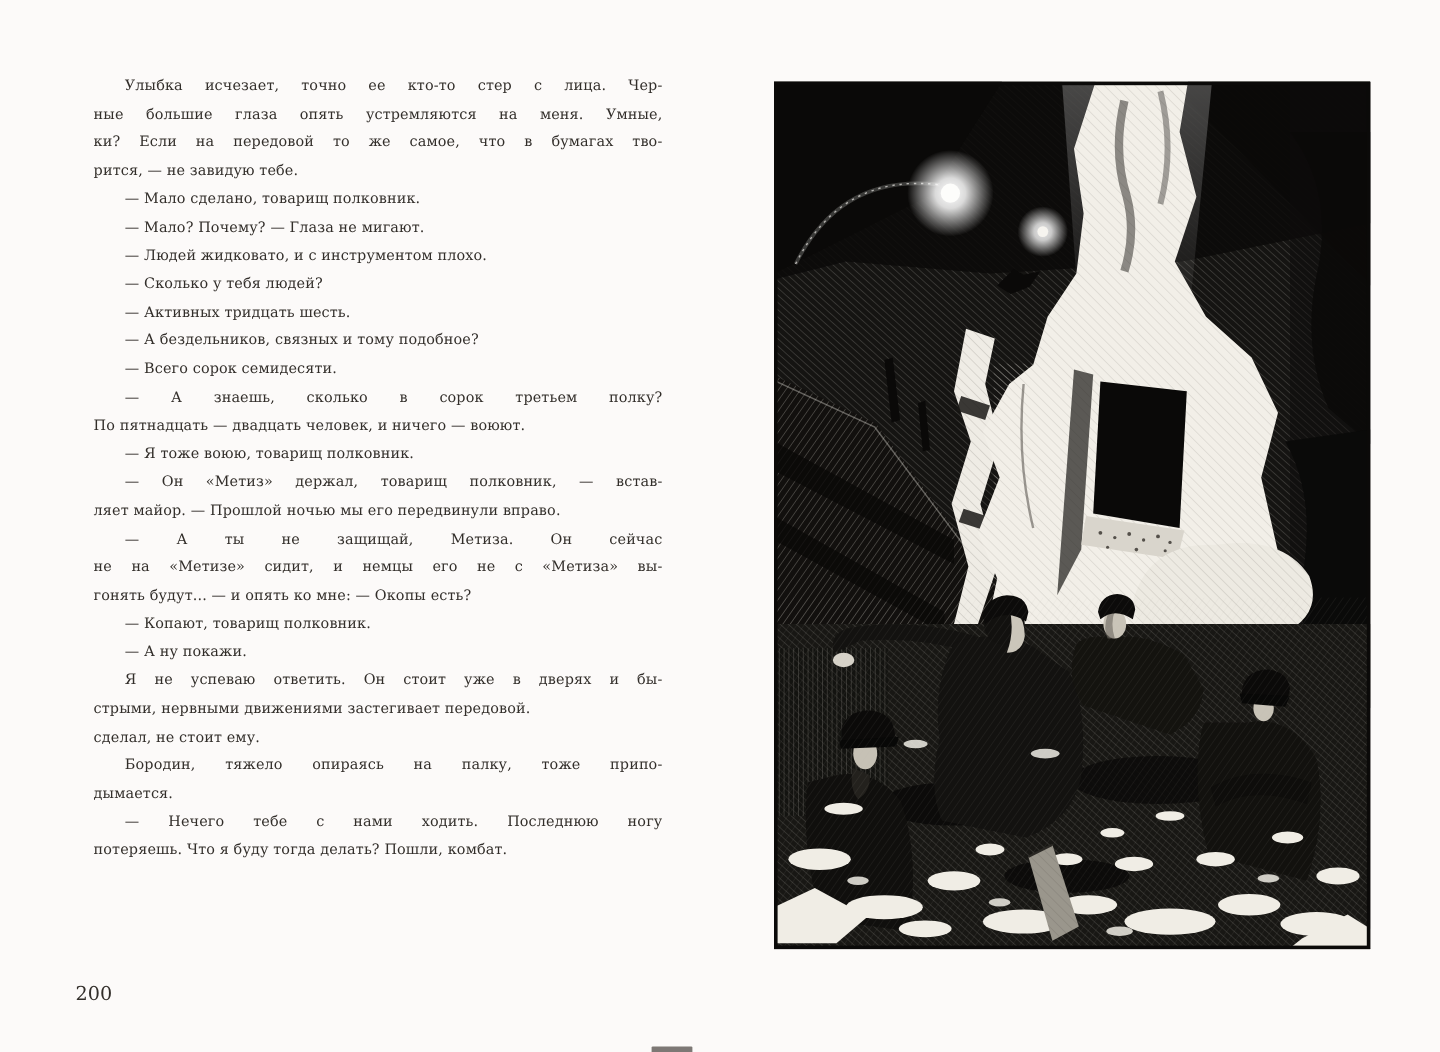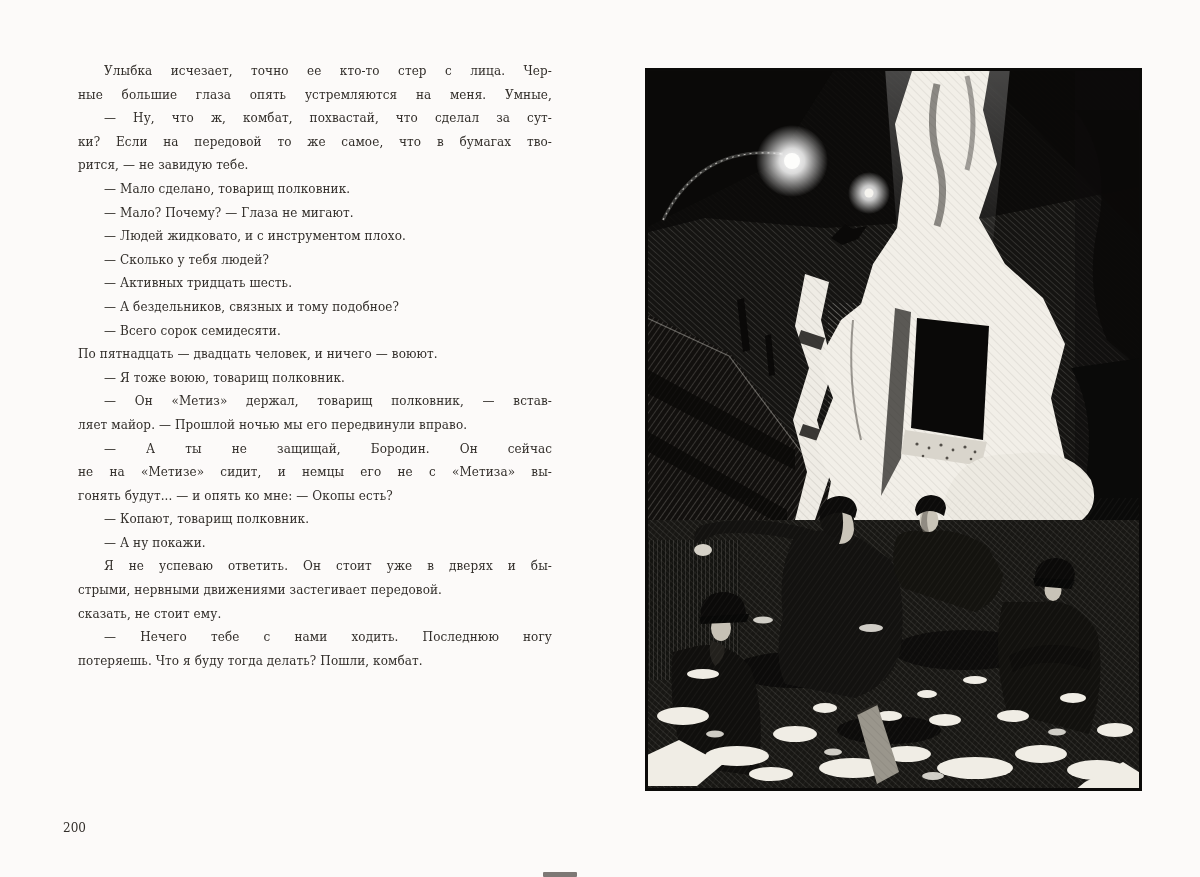--- a/index.html
+++ b/index.html
@@ -20,61 +20,63 @@
     letter-spacing:0.1px;
   }
   .ln.j{
     white-space:normal;
     text-align:justify;
     text-align-last:justify;
   }
   .ln.in{text-indent:26px;}
   .pageno{
     position:absolute;left:63px;top:818px;
-    font-size:12px;line-height:20px;
+    font-size:16px;line-height:20px;
   }
   .illo{
     position:absolute;left:645px;top:68px;width:497px;height:723px;
   }
   .illo svg{display:block;width:100%;height:100%;}
   .bbar{
     position:absolute;left:543px;top:872px;width:34px;height:5px;
     border-radius:1px;
   }
 </style>
 </head>
 <body style="background: rgb(252, 250, 249); color: rgb(50, 46, 42);">
 
 <div class="spread">
 
   <div class="textblock">
     <div class="ln in j">Улыбка исчезает, точно ее кто-то стер с лица. Чер-</div>
     <div class="ln j">ные большие глаза опять устремляются на меня. Умные,</div>
-    <div class="ln in j">— Ну, что ж, комбат, похвастай, что сделал за сут-</div>
     <div class="ln j">ки? Если на передовой то же самое, что в бумагах тво-</div>
     <div class="ln">рится, — не завидую тебе.</div>
     <div class="ln in">— Мало сделано, товарищ полковник.</div>
     <div class="ln in">— Мало? Почему? — Глаза не мигают.</div>
     <div class="ln in">— Людей жидковато, и с инструментом плохо.</div>
     <div class="ln in">— Сколько у тебя людей?</div>
     <div class="ln in">— Активных тридцать шесть.</div>
     <div class="ln in">— А бездельников, связных и тому подобное?</div>
     <div class="ln in">— Всего сорок семидесяти.</div>
+    <div class="ln in j">— А знаешь, сколько в сорок третьем полку?</div>
     <div class="ln">По пятнадцать — двадцать человек, и ничего — воюют.</div>
     <div class="ln in">— Я тоже воюю, товарищ полковник.</div>
     <div class="ln in j">— Он «Метиз» держал, товарищ полковник, — встав-</div>
     <div class="ln">ляет майор. — Прошлой ночью мы его передвинули вправо.</div>
-    <div class="ln in j">— А ты не защищай, Бородин. Он сейчас</div>
+    <div class="ln in j">— А ты не защищай, Метиза. Он сейчас</div>
     <div class="ln j">не на «Метизе» сидит, и немцы его не с «Метиза» вы-</div>
     <div class="ln">гонять будут... — и опять ко мне: — Окопы есть?</div>
     <div class="ln in">— Копают, товарищ полковник.</div>
     <div class="ln in">— А ну покажи.</div>
     <div class="ln in j">Я не успеваю ответить. Он стоит уже в дверях и бы-</div>
     <div class="ln">стрыми, нервными движениями застегивает передовой.</div>
-    <div class="ln">сказать, не стоит ему.</div>
+    <div class="ln">сделал, не стоит ему.</div>
+    <div class="ln in j">Бородин, тяжело опираясь на палку, тоже припо-</div>
+    <div class="ln">дымается.</div>
     <div class="ln in j">— Нечего тебе с нами ходить. Последнюю ногу</div>
     <div class="ln">потеряешь. Что я буду тогда делать? Пошли, комбат.</div>
   </div>
 
   <div class="pageno">200</div>
 
   <div class="illo">
     <svg viewBox="0 0 497 723" role="img" xmlns="http://www.w3.org/2000/svg" aria-label="Black-and-white wood engraving: four soldiers crouch among snow-covered rubble in front of a ruined wall with a dark window opening; signal flares arc through the night sky">
       <defs>
         <pattern id="h1" patternUnits="userSpaceOnUse" width="4.5" height="4.5" patternTransform="rotate(-48)">

